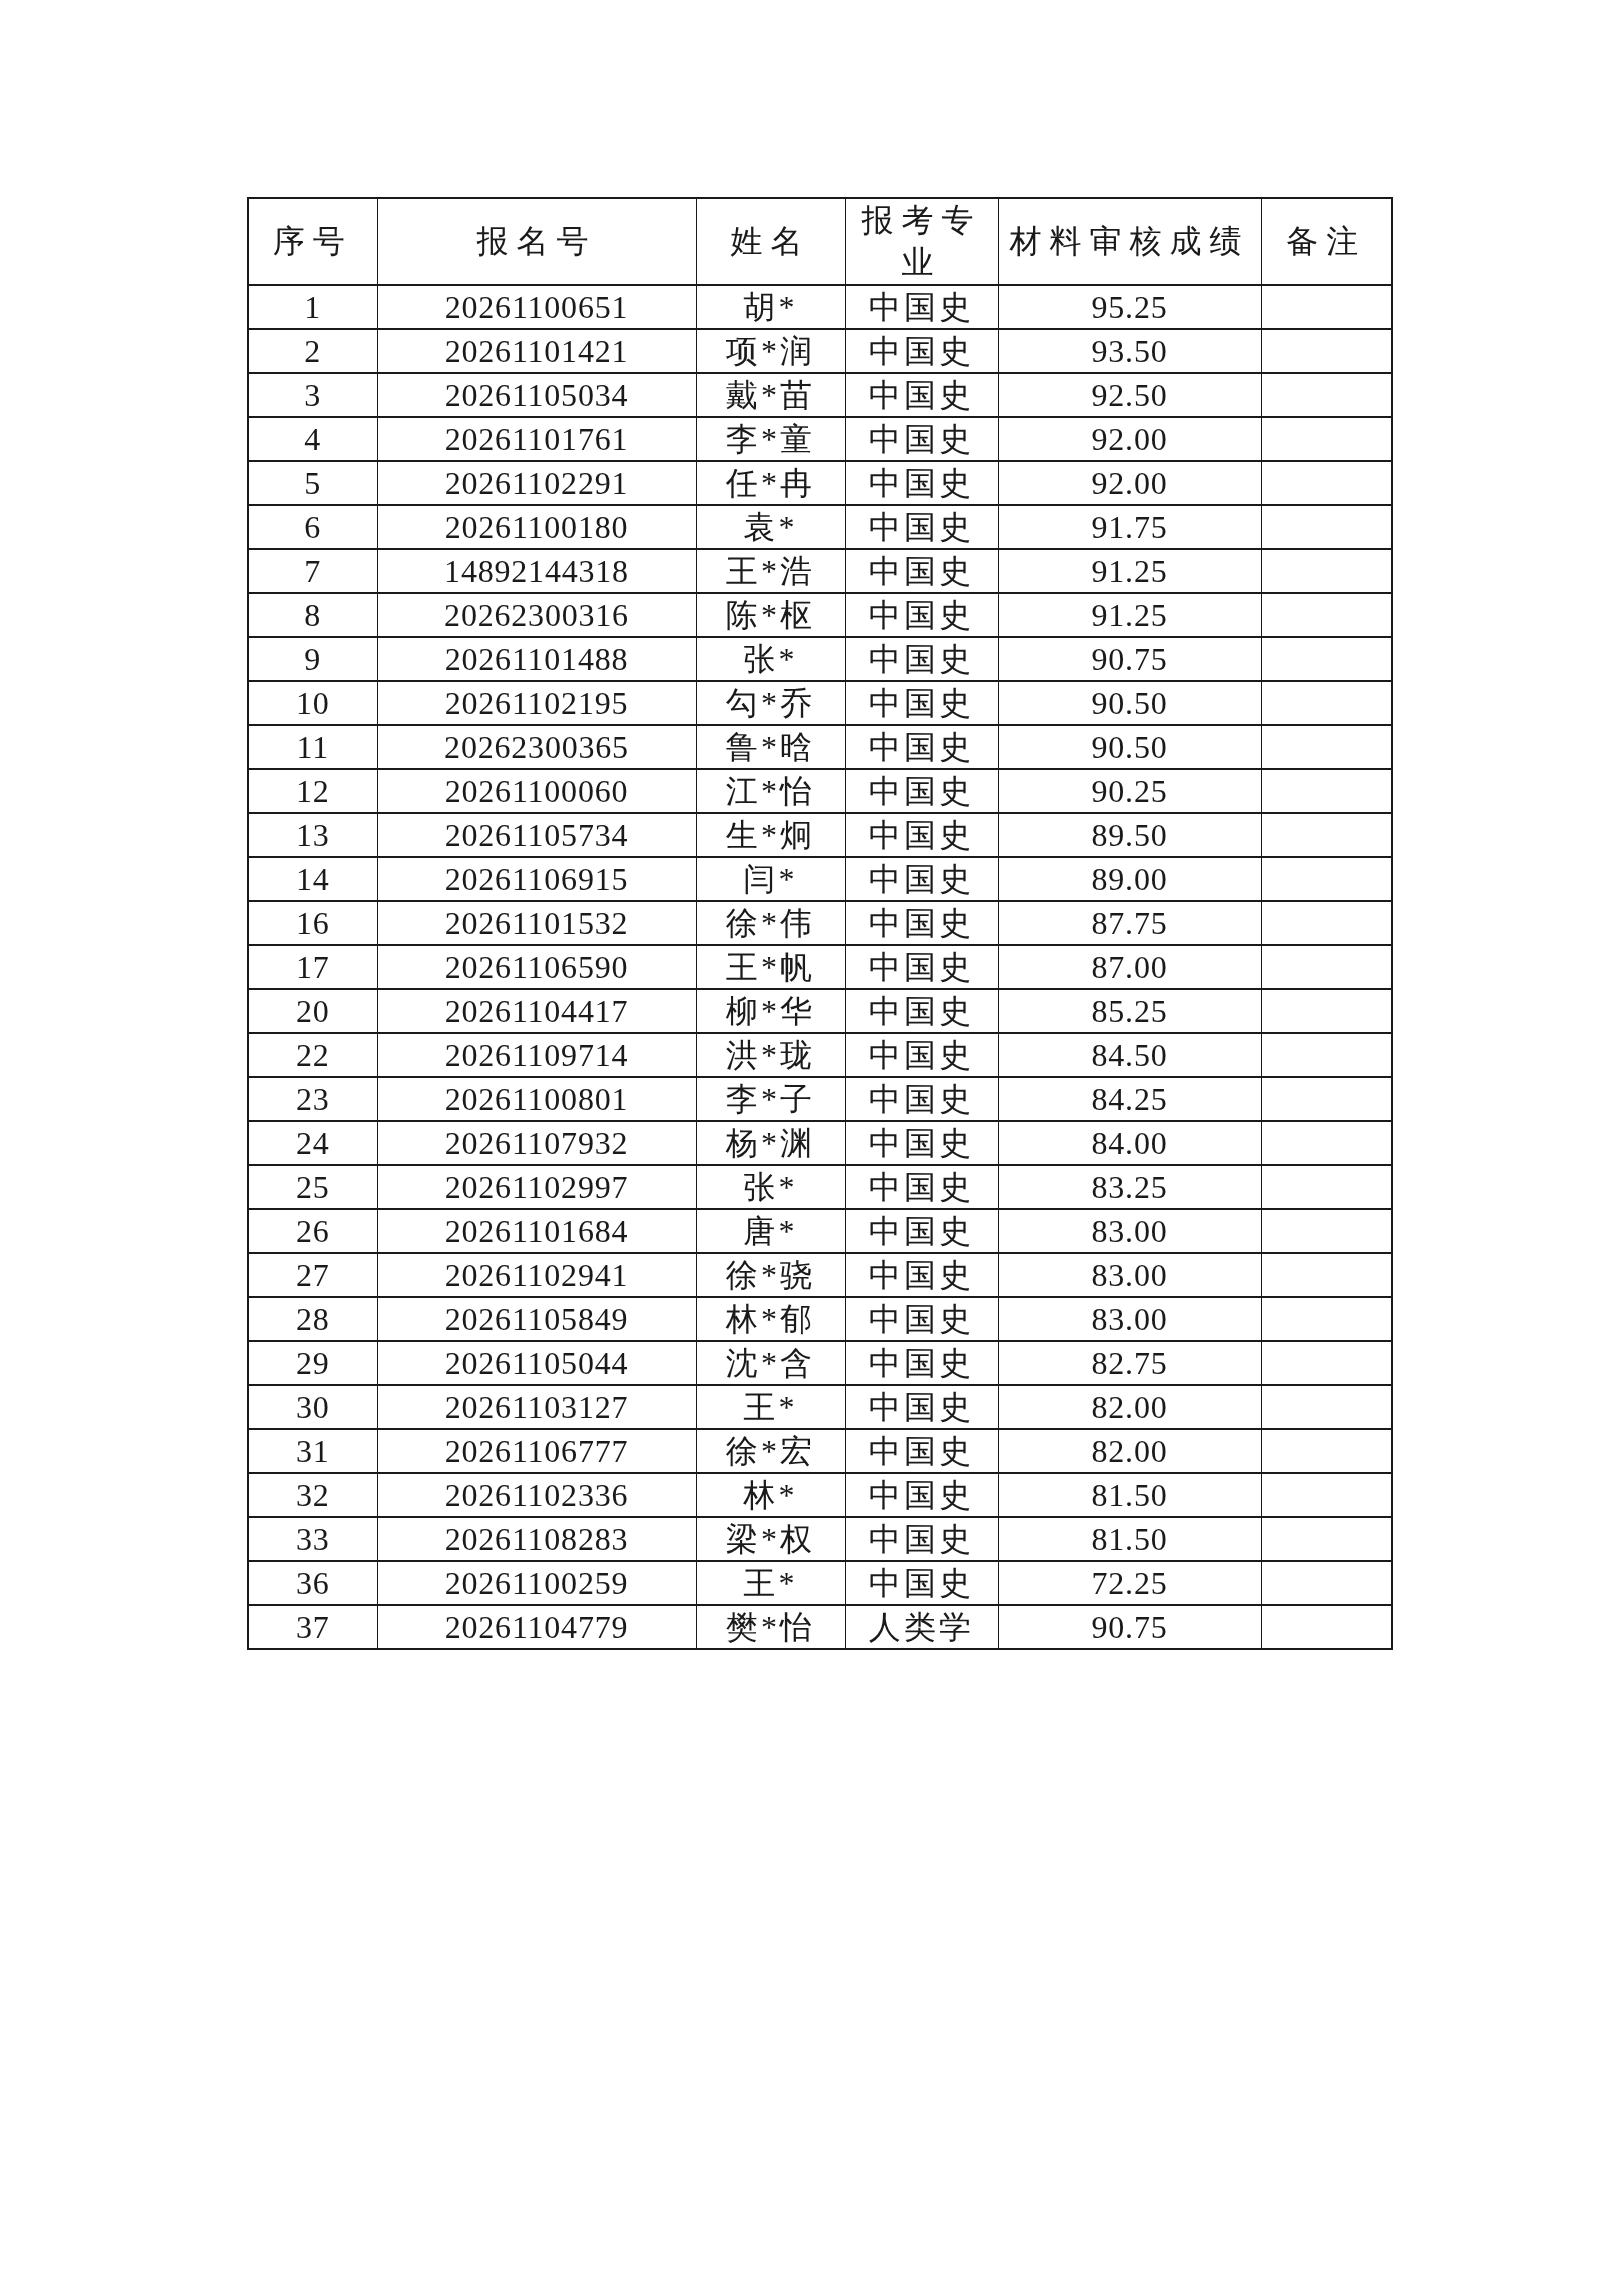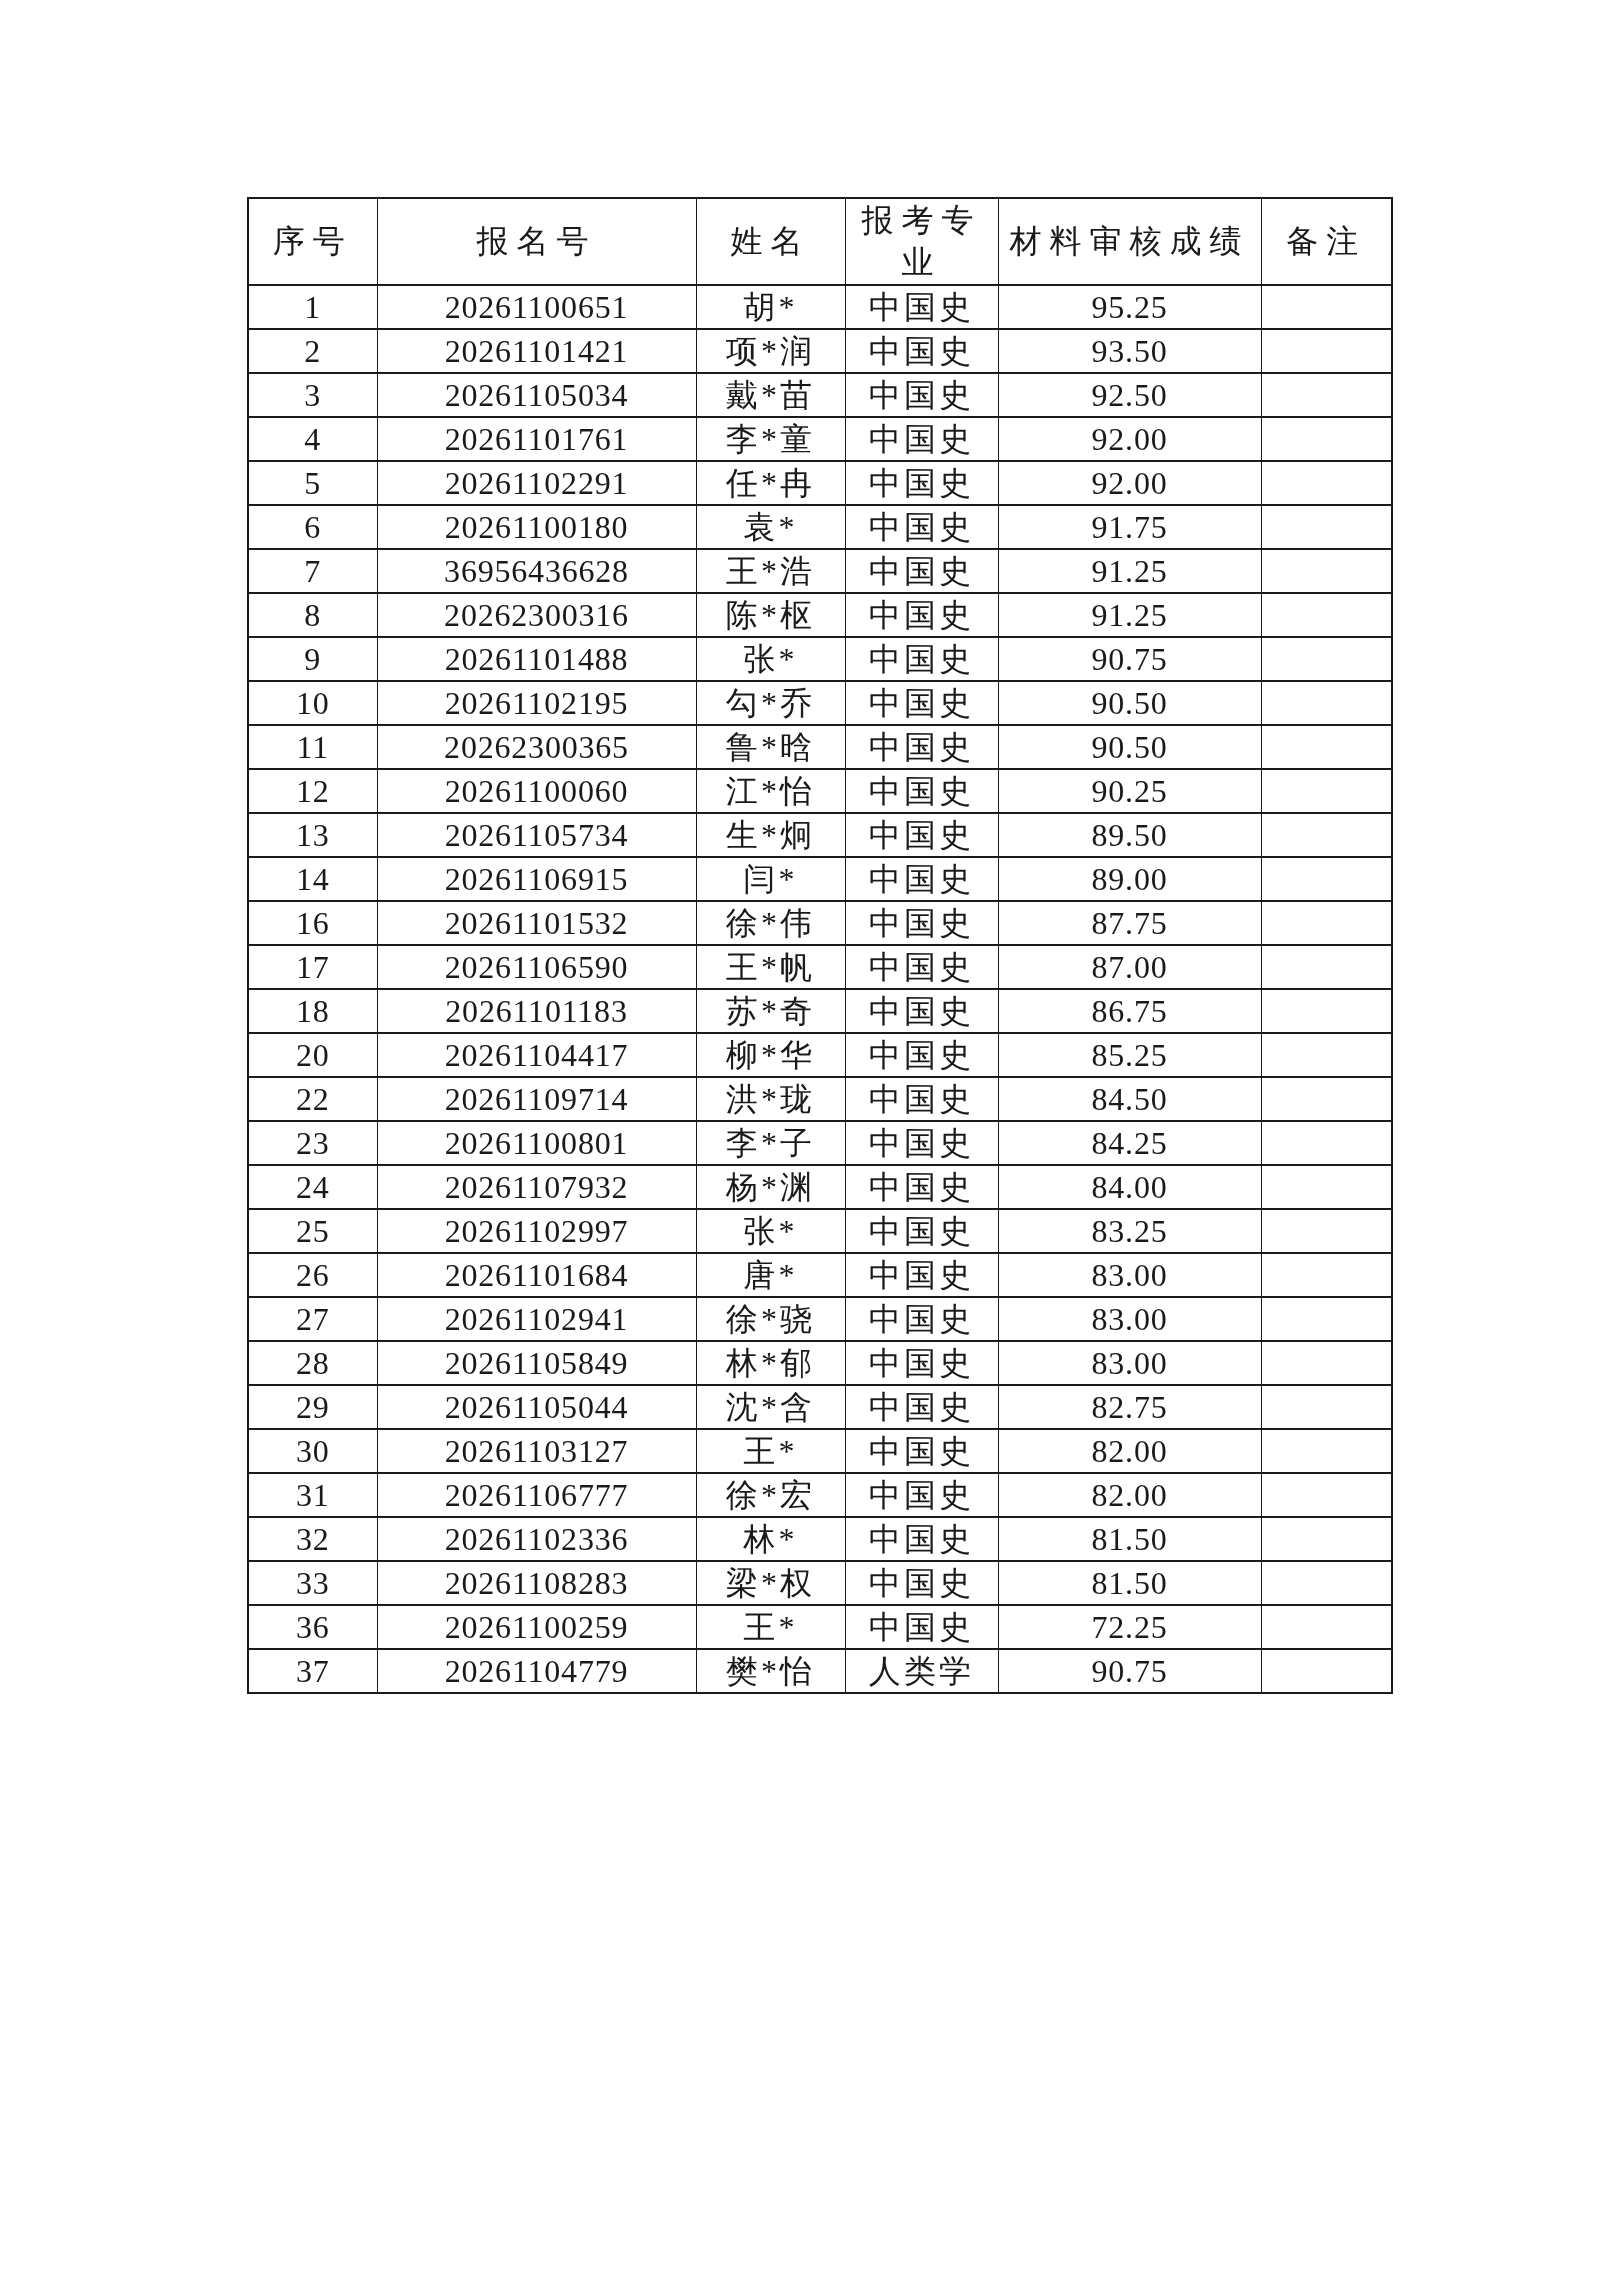--- a/index.html
+++ b/index.html
@@ -140,21 +140,21 @@
         <tr>
     <td class="cell-no">6</td>
     <td class="cell-reg">20261100180</td>
     <td class="cell-name">袁*</td>
     <td class="cell-major">中国史</td>
     <td class="cell-score">91.75</td>
     <td class="cell-note"></td>
   </tr>
         <tr>
     <td class="cell-no">7</td>
-    <td class="cell-reg">36956436628</td>
+    <td class="cell-reg">14892144318</td>
     <td class="cell-name">王*浩</td>
     <td class="cell-major">中国史</td>
     <td class="cell-score">91.25</td>
     <td class="cell-note"></td>
   </tr>
         <tr>
     <td class="cell-no">8</td>
     <td class="cell-reg">20262300316</td>
     <td class="cell-name">陈*枢</td>
     <td class="cell-major">中国史</td>
@@ -216,28 +216,20 @@
     <td class="cell-major">中国史</td>
     <td class="cell-score">87.75</td>
     <td class="cell-note"></td>
   </tr>
         <tr>
     <td class="cell-no">17</td>
     <td class="cell-reg">20261106590</td>
     <td class="cell-name">王*帆</td>
     <td class="cell-major">中国史</td>
     <td class="cell-score">87.00</td>
-    <td class="cell-note"></td>
-  </tr>
-        <tr>
-    <td class="cell-no">18</td>
-    <td class="cell-reg">20261101183</td>
-    <td class="cell-name">苏*奇</td>
-    <td class="cell-major">中国史</td>
-    <td class="cell-score">86.75</td>
     <td class="cell-note"></td>
   </tr>
         <tr>
     <td class="cell-no">20</td>
     <td class="cell-reg">20261104417</td>
     <td class="cell-name">柳*华</td>
     <td class="cell-major">中国史</td>
     <td class="cell-score">85.25</td>
     <td class="cell-note"></td>
   </tr>

